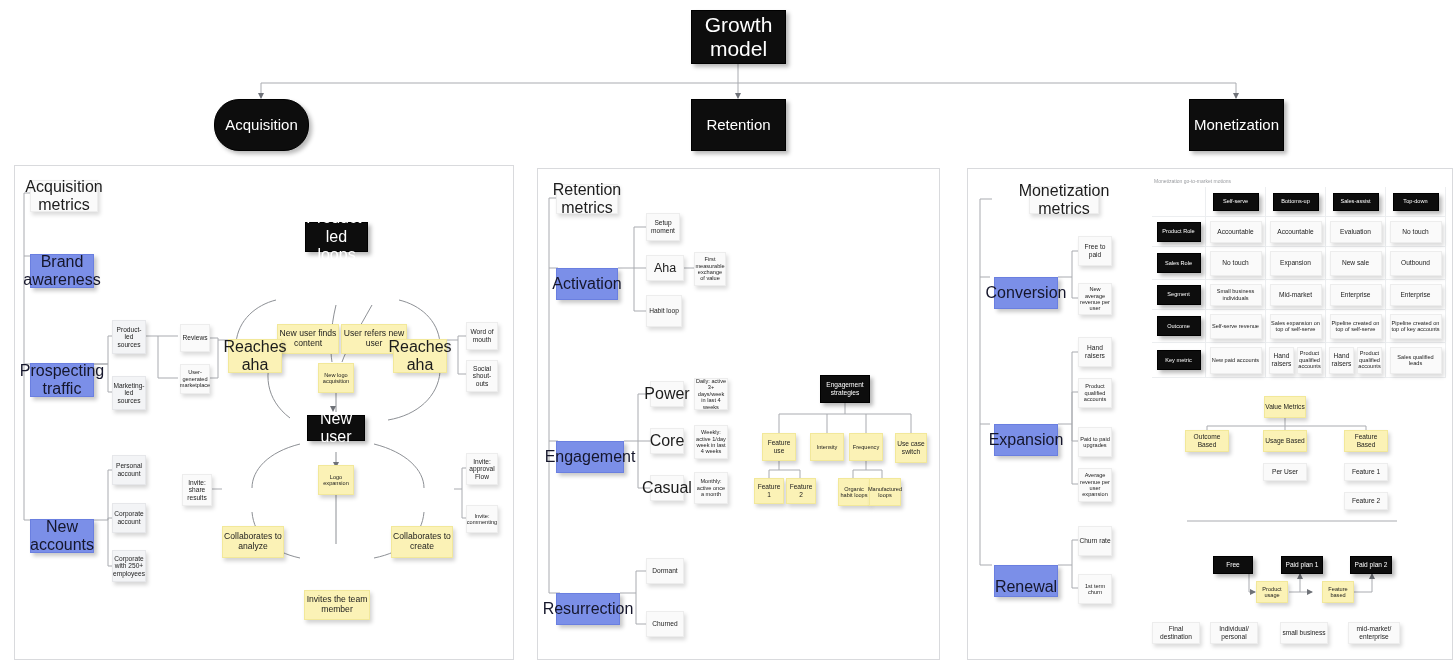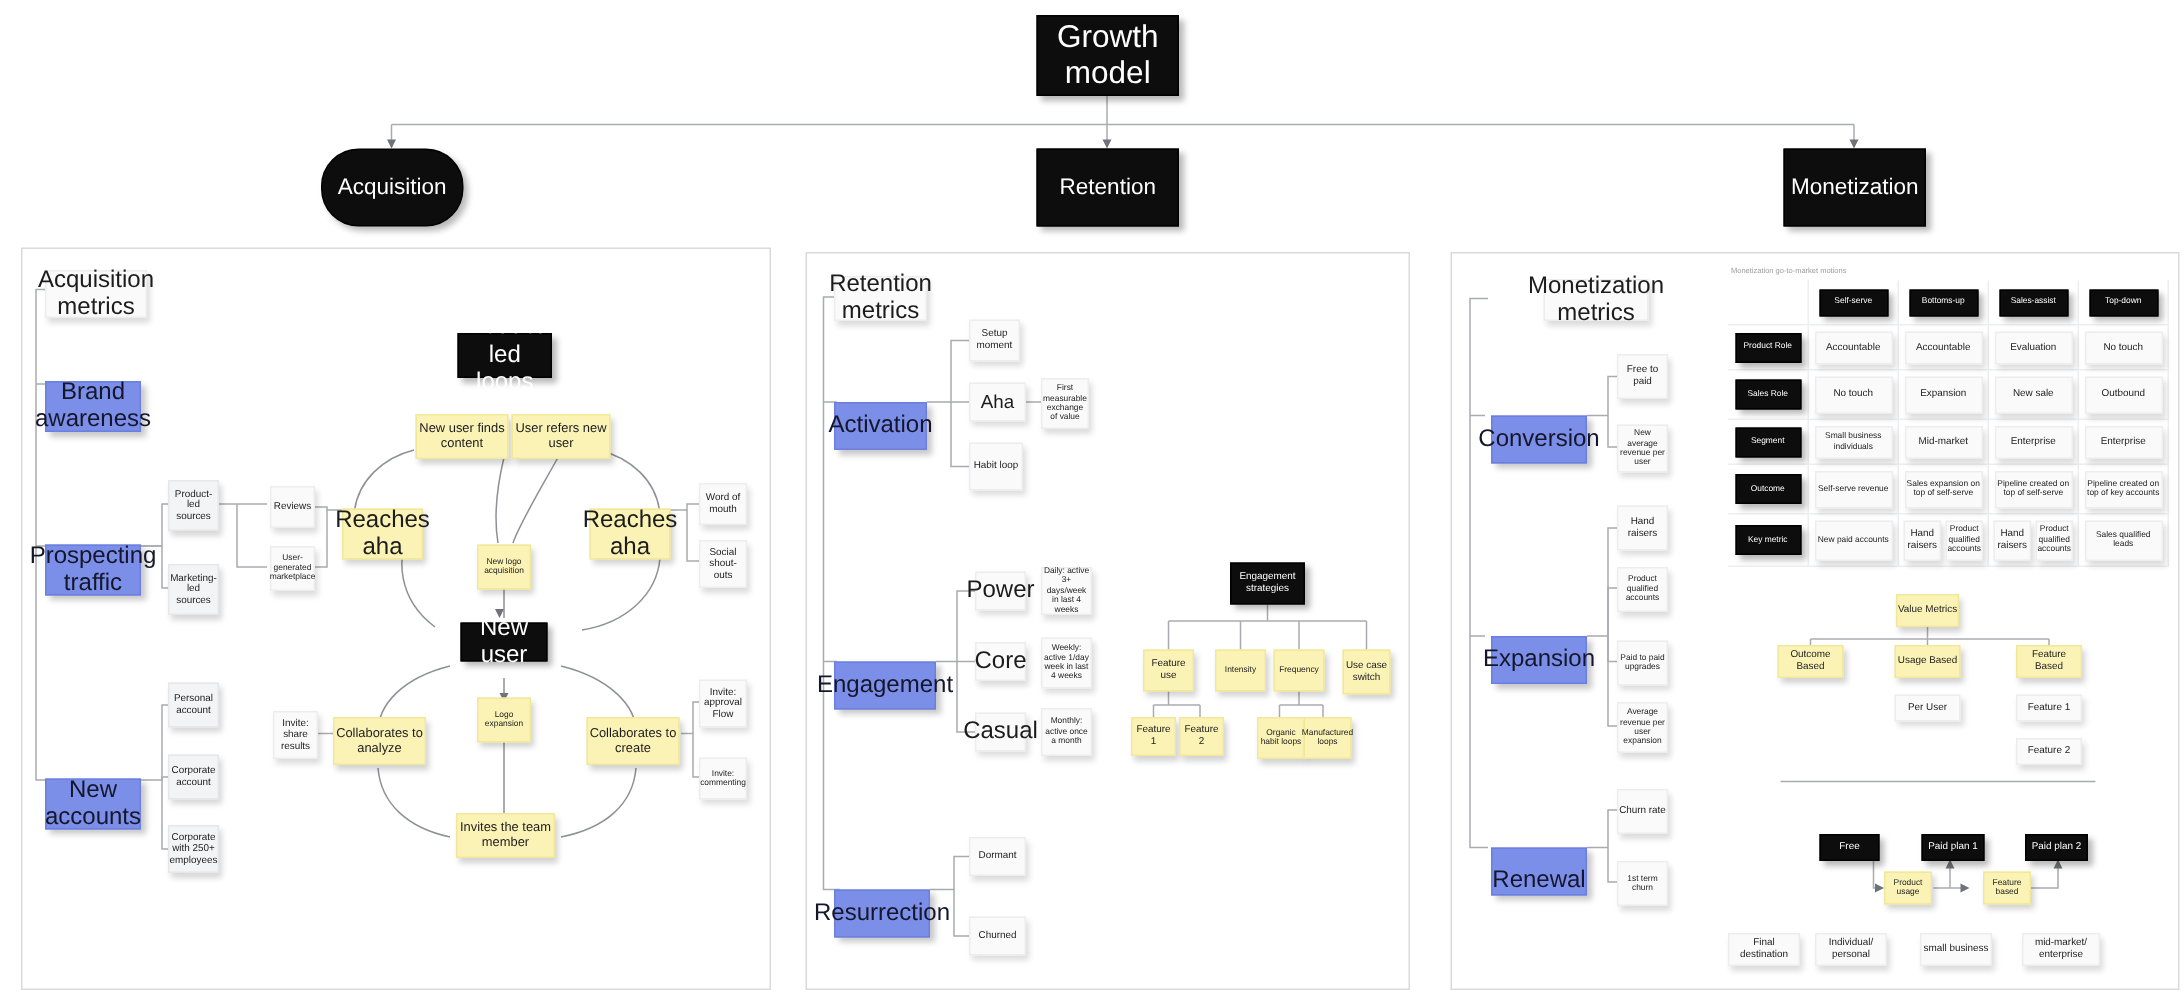--- a/index.html
+++ b/index.html
@@ -20,21 +20,21 @@
   .yel{background:#fbf2b6;color:#1c1c1c;border:1px solid #f2e89a;
        box-shadow:2px 3px 4px rgba(0,0,0,.18);}
   .gry{background:#f3f4f6;color:#1c1c1c;border:1px solid #e6e7ea;
        box-shadow:2px 3px 4px rgba(0,0,0,.16);}
   .wht{background:#fafafa;color:#1c1c1c;border:1px solid #ededed;
        box-shadow:2px 3px 4px rgba(0,0,0,.14);}
 
   .panel{position:absolute;border:1px solid #d9dadd;background:#fff;box-sizing:border-box;}
 
   .t36{font-size:21px;} .t20{font-size:15px;} .t16{font-size:12.5px;}
-  .t13{font-size:16px;} .t11{font-size:8.6px;} .t9{font-size:6.6px;}
+  .t13{font-size:16px;} .t11{font-size:8.6px;margin-top:48px;} .t9{font-size:6.6px;}
   .t75{font-size:5.6px;}
 
   svg.lines{position:absolute;left:0;top:0;width:1456px;height:667px;
             pointer-events:none;overflow:visible;}
   .ln{stroke:#a9abb0;stroke-width:1;fill:none;}
   .ln2{stroke:#8d9095;stroke-width:1;fill:none;}
   .matrix{position:absolute;box-sizing:border-box;}
   .mrow{display:flex;}
   .mcell{box-sizing:border-box;border-right:1px solid #eceef0;border-bottom:1px solid #eceef0;
          display:flex;align-items:center;justify-content:center;gap:3px;}

